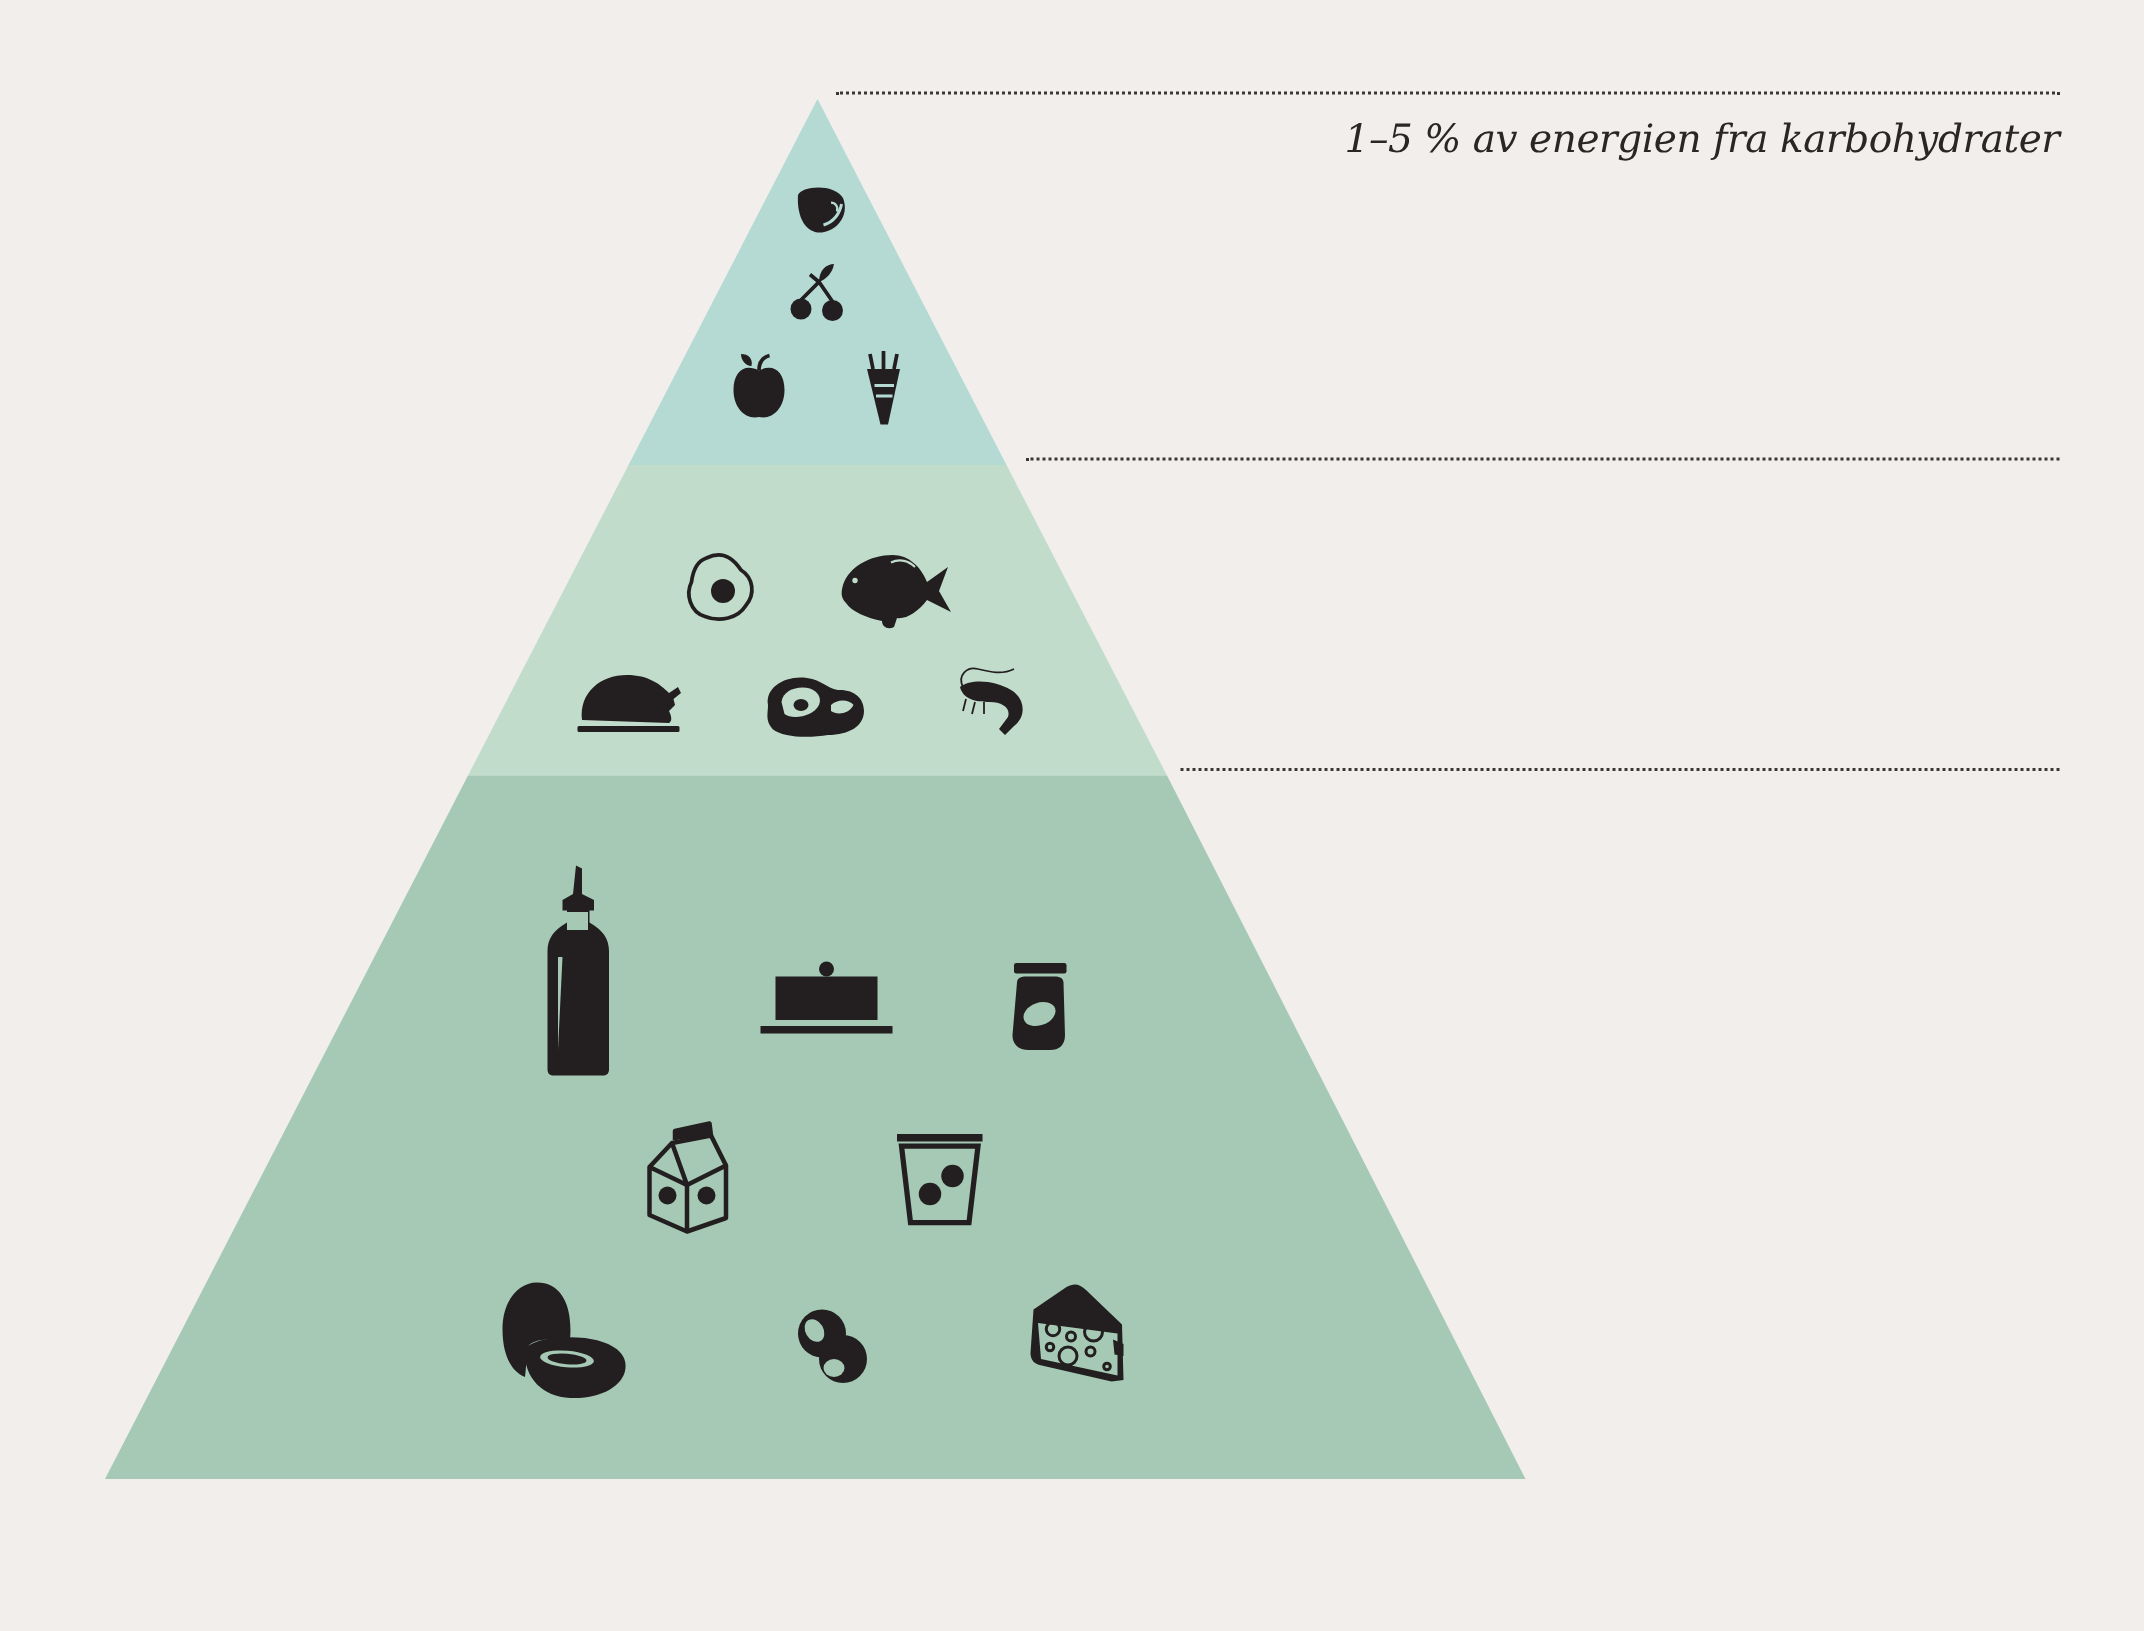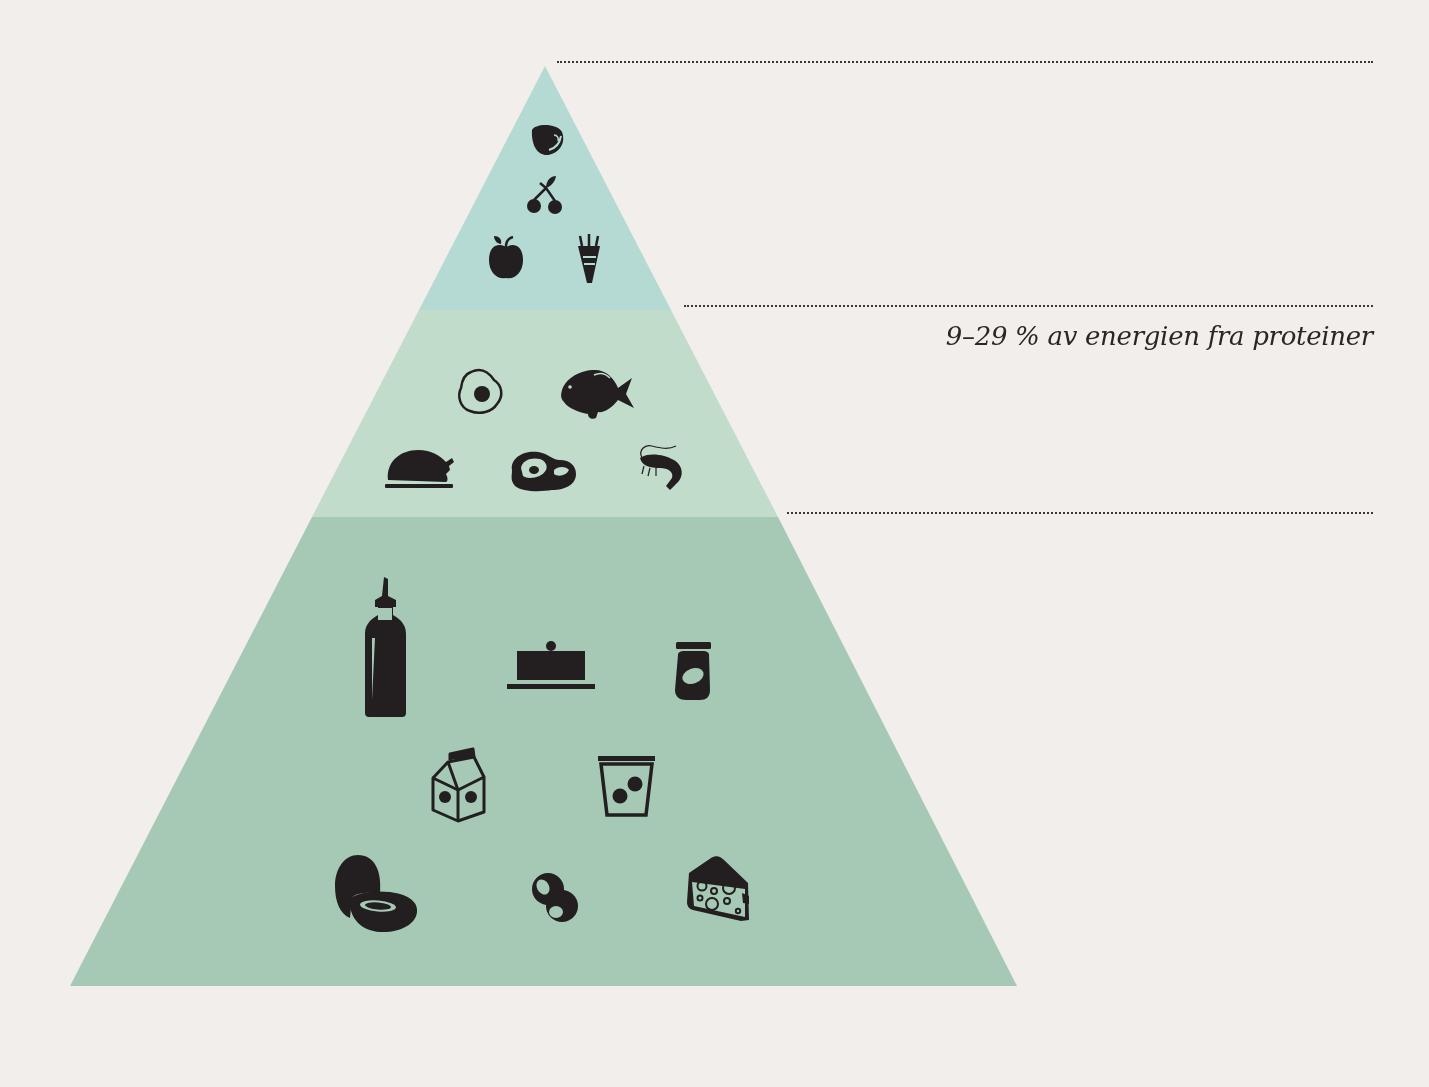--- a/index.html
+++ b/index.html
@@ -160,14 +160,14 @@
       </g>
     </g>
   </svg>
 
   
   <div class="leader" style="left:557px; top:61px; width:816px;"></div>
   <div class="leader" style="left:684px; top:305px; width:689px;"></div>
   <div class="leader" style="left:787px; top:512px; width:586px;"></div>
 
   
-  <div class="label" style="top:321px;">9–29 % av energien fra proteiner</div>
+  <div class="label" style="top:78px;">1–5 % av energien fra karbohydrater</div>
 </div>
 
 </body></html>

